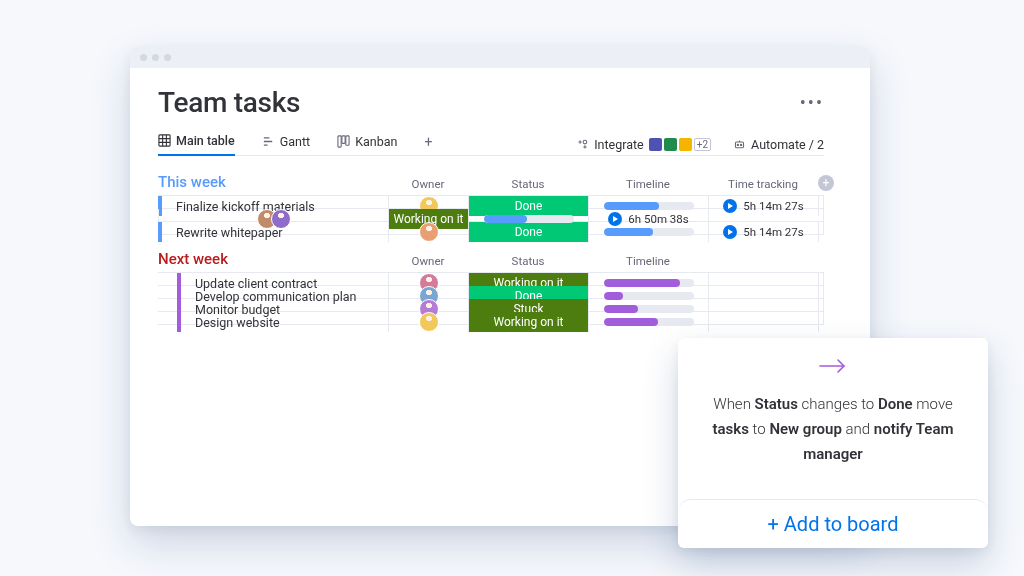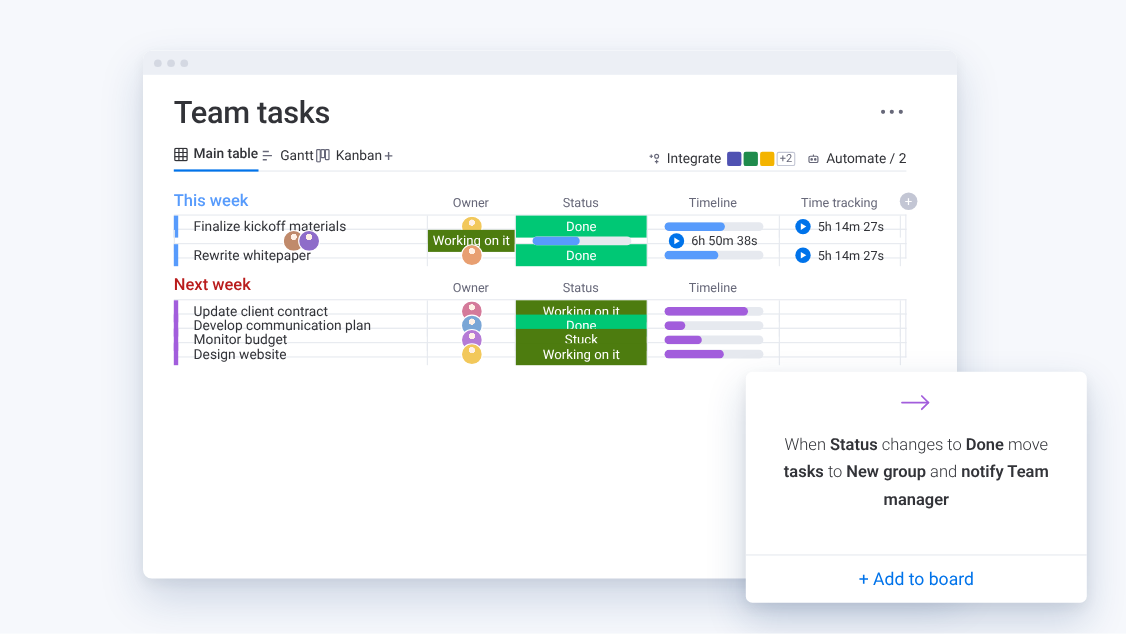--- a/index.html
+++ b/index.html
@@ -32,31 +32,31 @@
   }
   .dot { width:7px; height:7px; border-radius:50%; background:#d4d8e2; }
   .content { padding: 18px 46px 0 28px; }
   .page-title { font-size: 28px; font-weight: 500; color:#323338; letter-spacing:-0.3px; }
   .title-row { display:flex; justify-content:space-between; align-items:center; }
   .menu-dots { color:#676879; font-size:18px; letter-spacing:2px; cursor:pointer; }
   .tabs-row {
     display:flex; align-items:center; justify-content:space-between;
     margin-top:14px;
   }
-  .tabs { display:flex; align-items:center; gap:2px; }
+  .tabs { display:flex; align-items:center; gap:27px; }
   .tab {
     display:flex; align-items:center; gap:5px;
     font-size:12.5px; color:#323338; padding-bottom:6px;
     cursor:pointer;
   }
   .tab.active { border-bottom:2px solid #0073ea; color:#323338; font-weight:500;}
   .tab svg, .tab .glyph { width:13px; height:13px; }
   .glyph { display:inline-flex; align-items:center; justify-content:center; font-size:12px; color:#676879; }
   .add-tab { color:#676879; font-size:14px; cursor:pointer; padding-bottom:6px;}
-  .right-tools { display:flex; align-items:center; gap:10px; font-size:12.5px; color:#323338; }
+  .right-tools { display:flex; align-items:center; gap:22px; font-size:12.5px; color:#323338; }
   .rt-item { display:flex; align-items:center; gap:5px; cursor:pointer; }
   .app-chips { display:flex; align-items:center; gap:2px; }
   .chip { width:13px; height:13px; border-radius:2px; }
   .plus-chip { font-size:10px; color:#676879; border:1px solid #c3c6d4; border-radius:2px; padding:0 2px; }
   .divider { height:1px; background:#e6e9ef; margin-top:-1px; }
   
   .group { margin-top:16px; }
   .group-head {
     display:grid;
     grid-template-columns: 230px 80px 120px 120px 110px 20px;
@@ -85,21 +85,21 @@
     text-align:right;
   }
   .row .cell { height:100%; display:flex; align-items:center; justify-content:center; border-left:1px solid #e6e9ef; font-size:12px; color:#323338; }
   .row .name-cell {
     justify-content:flex-start;
     padding-left:14px;
     border-left:4px solid;
     font-size:12.5px;
   }
   .bl-blue .name-cell { border-left-color:#579bfc; }
-  .bl-purple .name-cell { border-left-color:#a25ddc; }
+  .bl-purple .name-cell { border-left-color:#a25ddc;margin-left:19px; }
   .owner-cell { gap:-4px; }
   .avatar {
     width:20px; height:20px; border-radius:50%;
     background:#ccc center/cover no-repeat;
     border:1.5px solid #fff;
     display:inline-block;
   }
   .avatar + .avatar { margin-left:-6px; }
   .status {
     width:100%; height:100%;
@@ -144,24 +144,25 @@
   .auto-text {
     font-size:15px; color:#323338; text-align:center; line-height:1.65;
     font-weight:300;
   }
   .auto-text b { font-weight:600; }
   .auto-foot {
     margin-top:auto;
     width:calc(100% + 44px);
     border-top:1px solid #e6e9ef;
     color:#0073ea;
-    font-size:16px;
+    font-size:20px;
     text-align:center;
     padding:12px 0;
     cursor:pointer;
+    border-radius:13px;
   }
 </style>
 </head>
 <body>
 
 <div class="window">
   <div class="titlebar">
     <span class="dot"></span>
     <span class="dot"></span>
     <span class="dot"></span>

